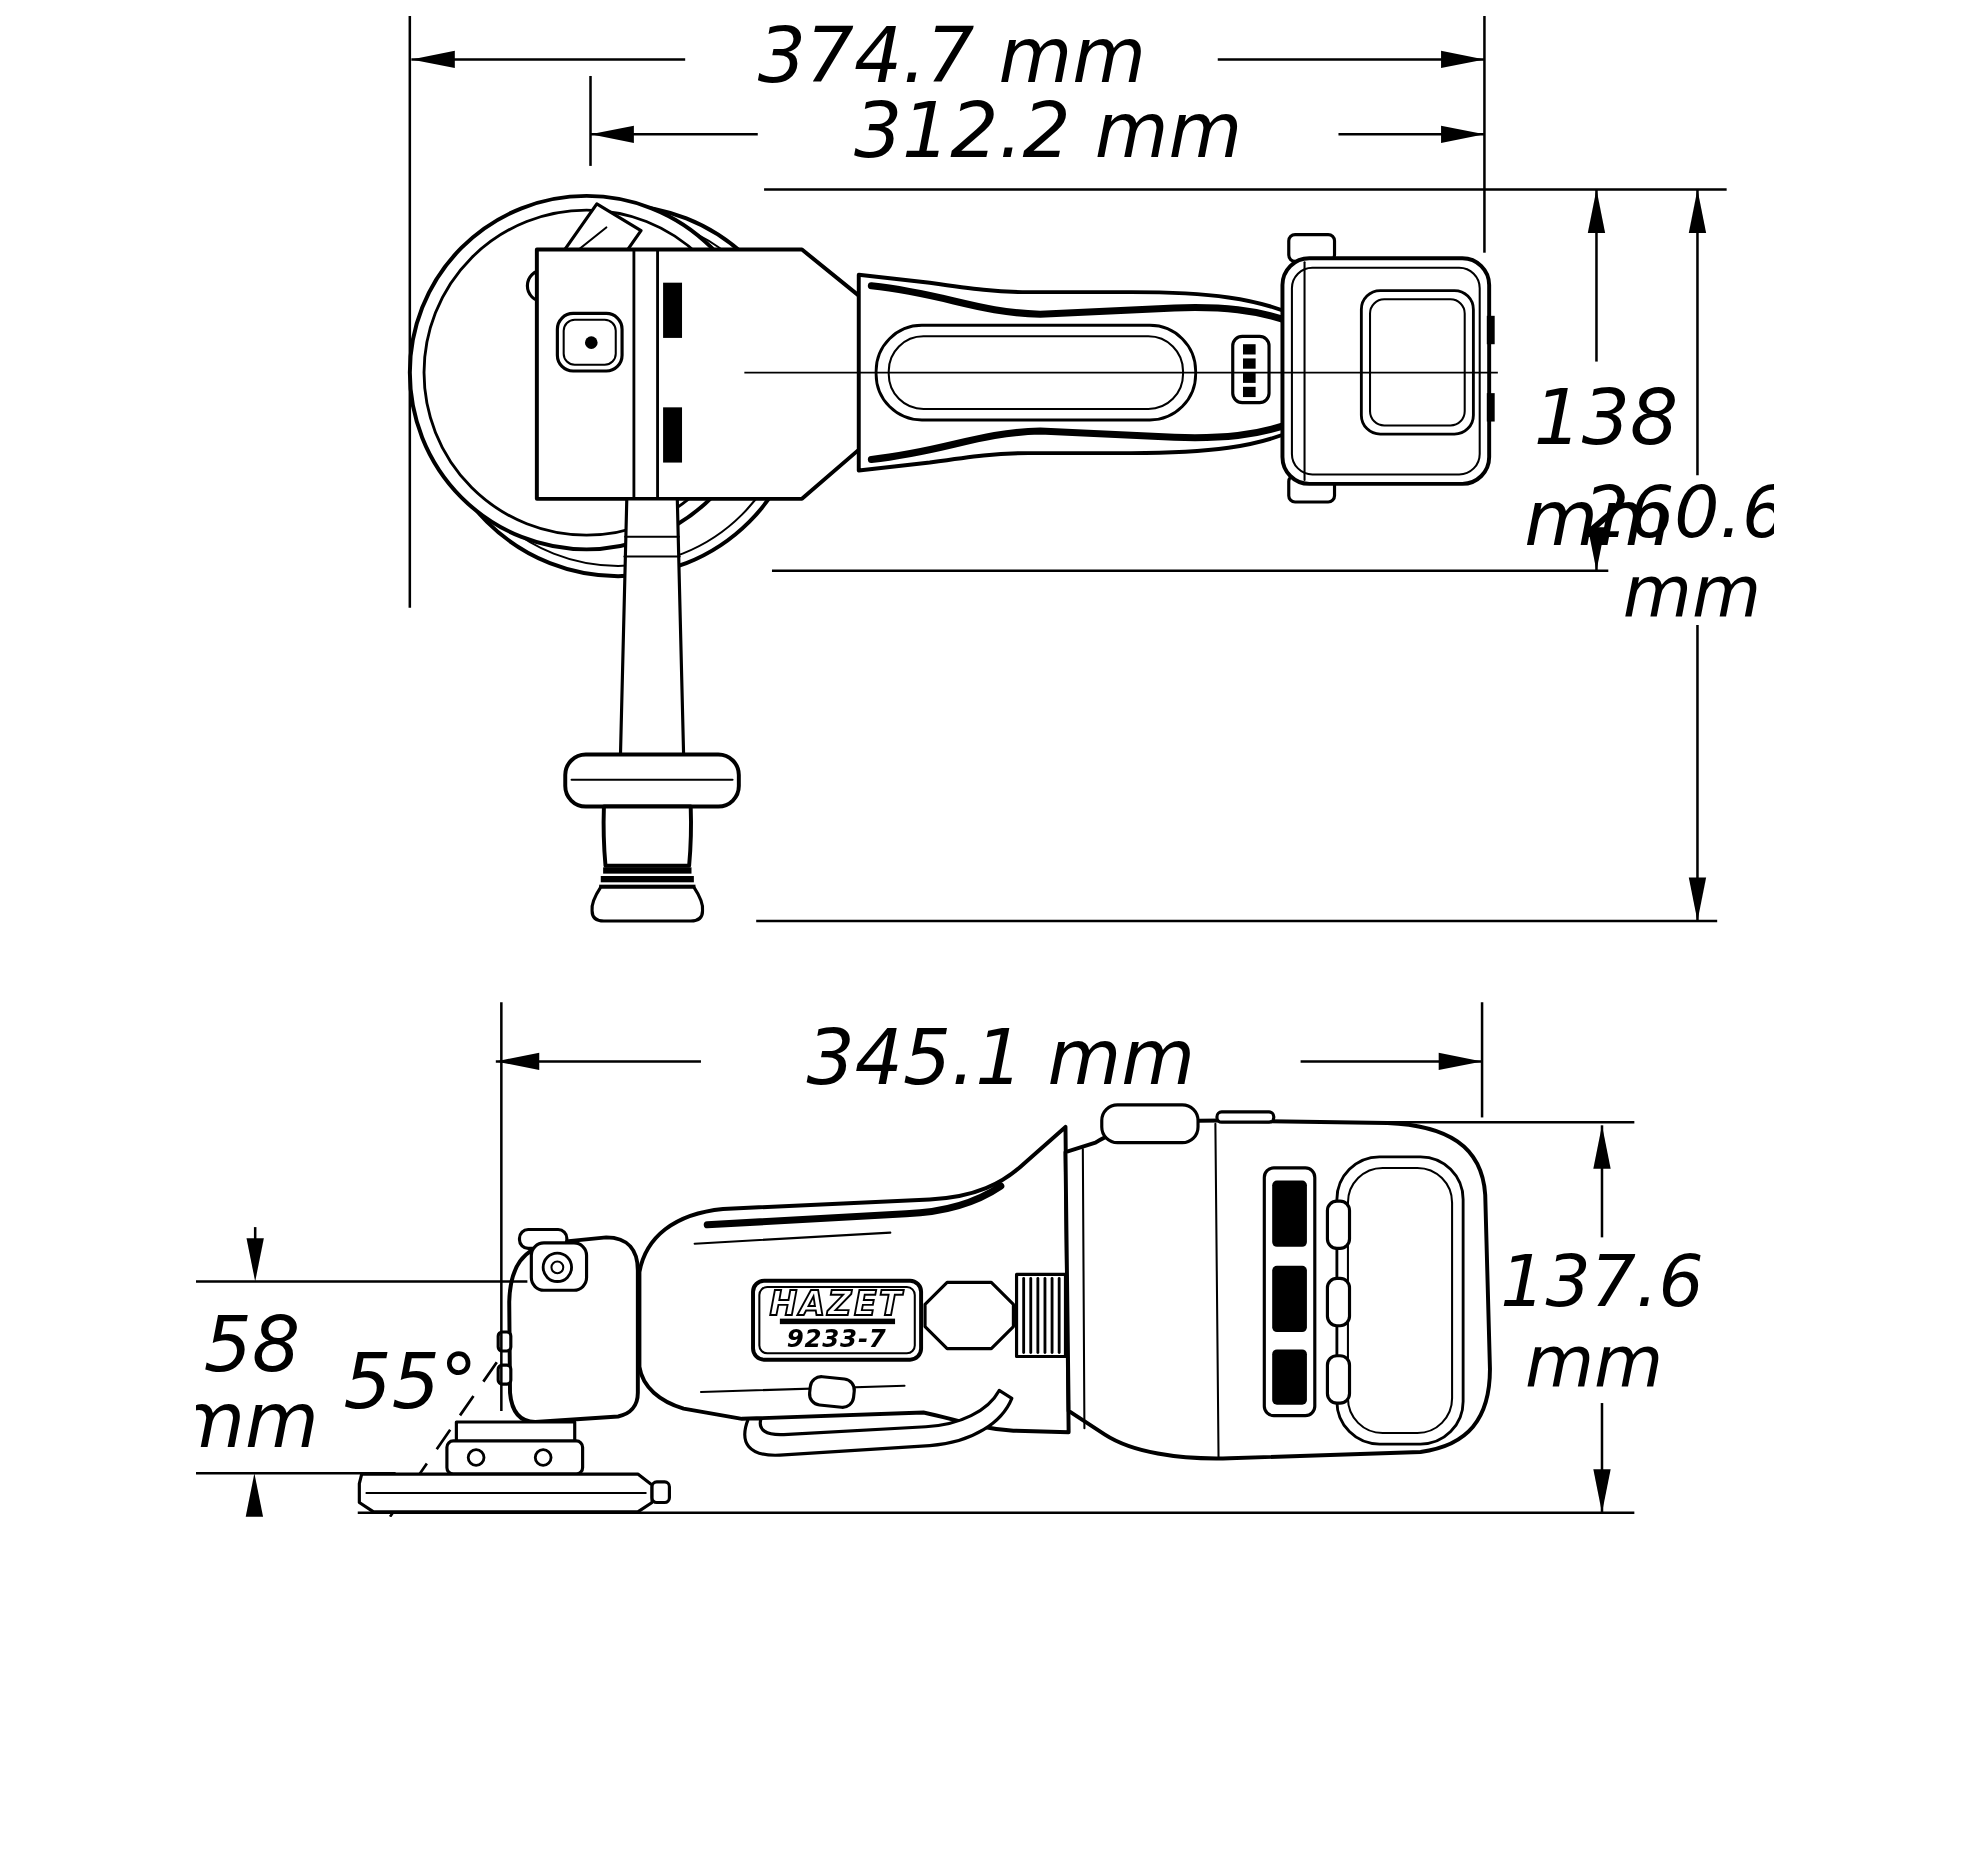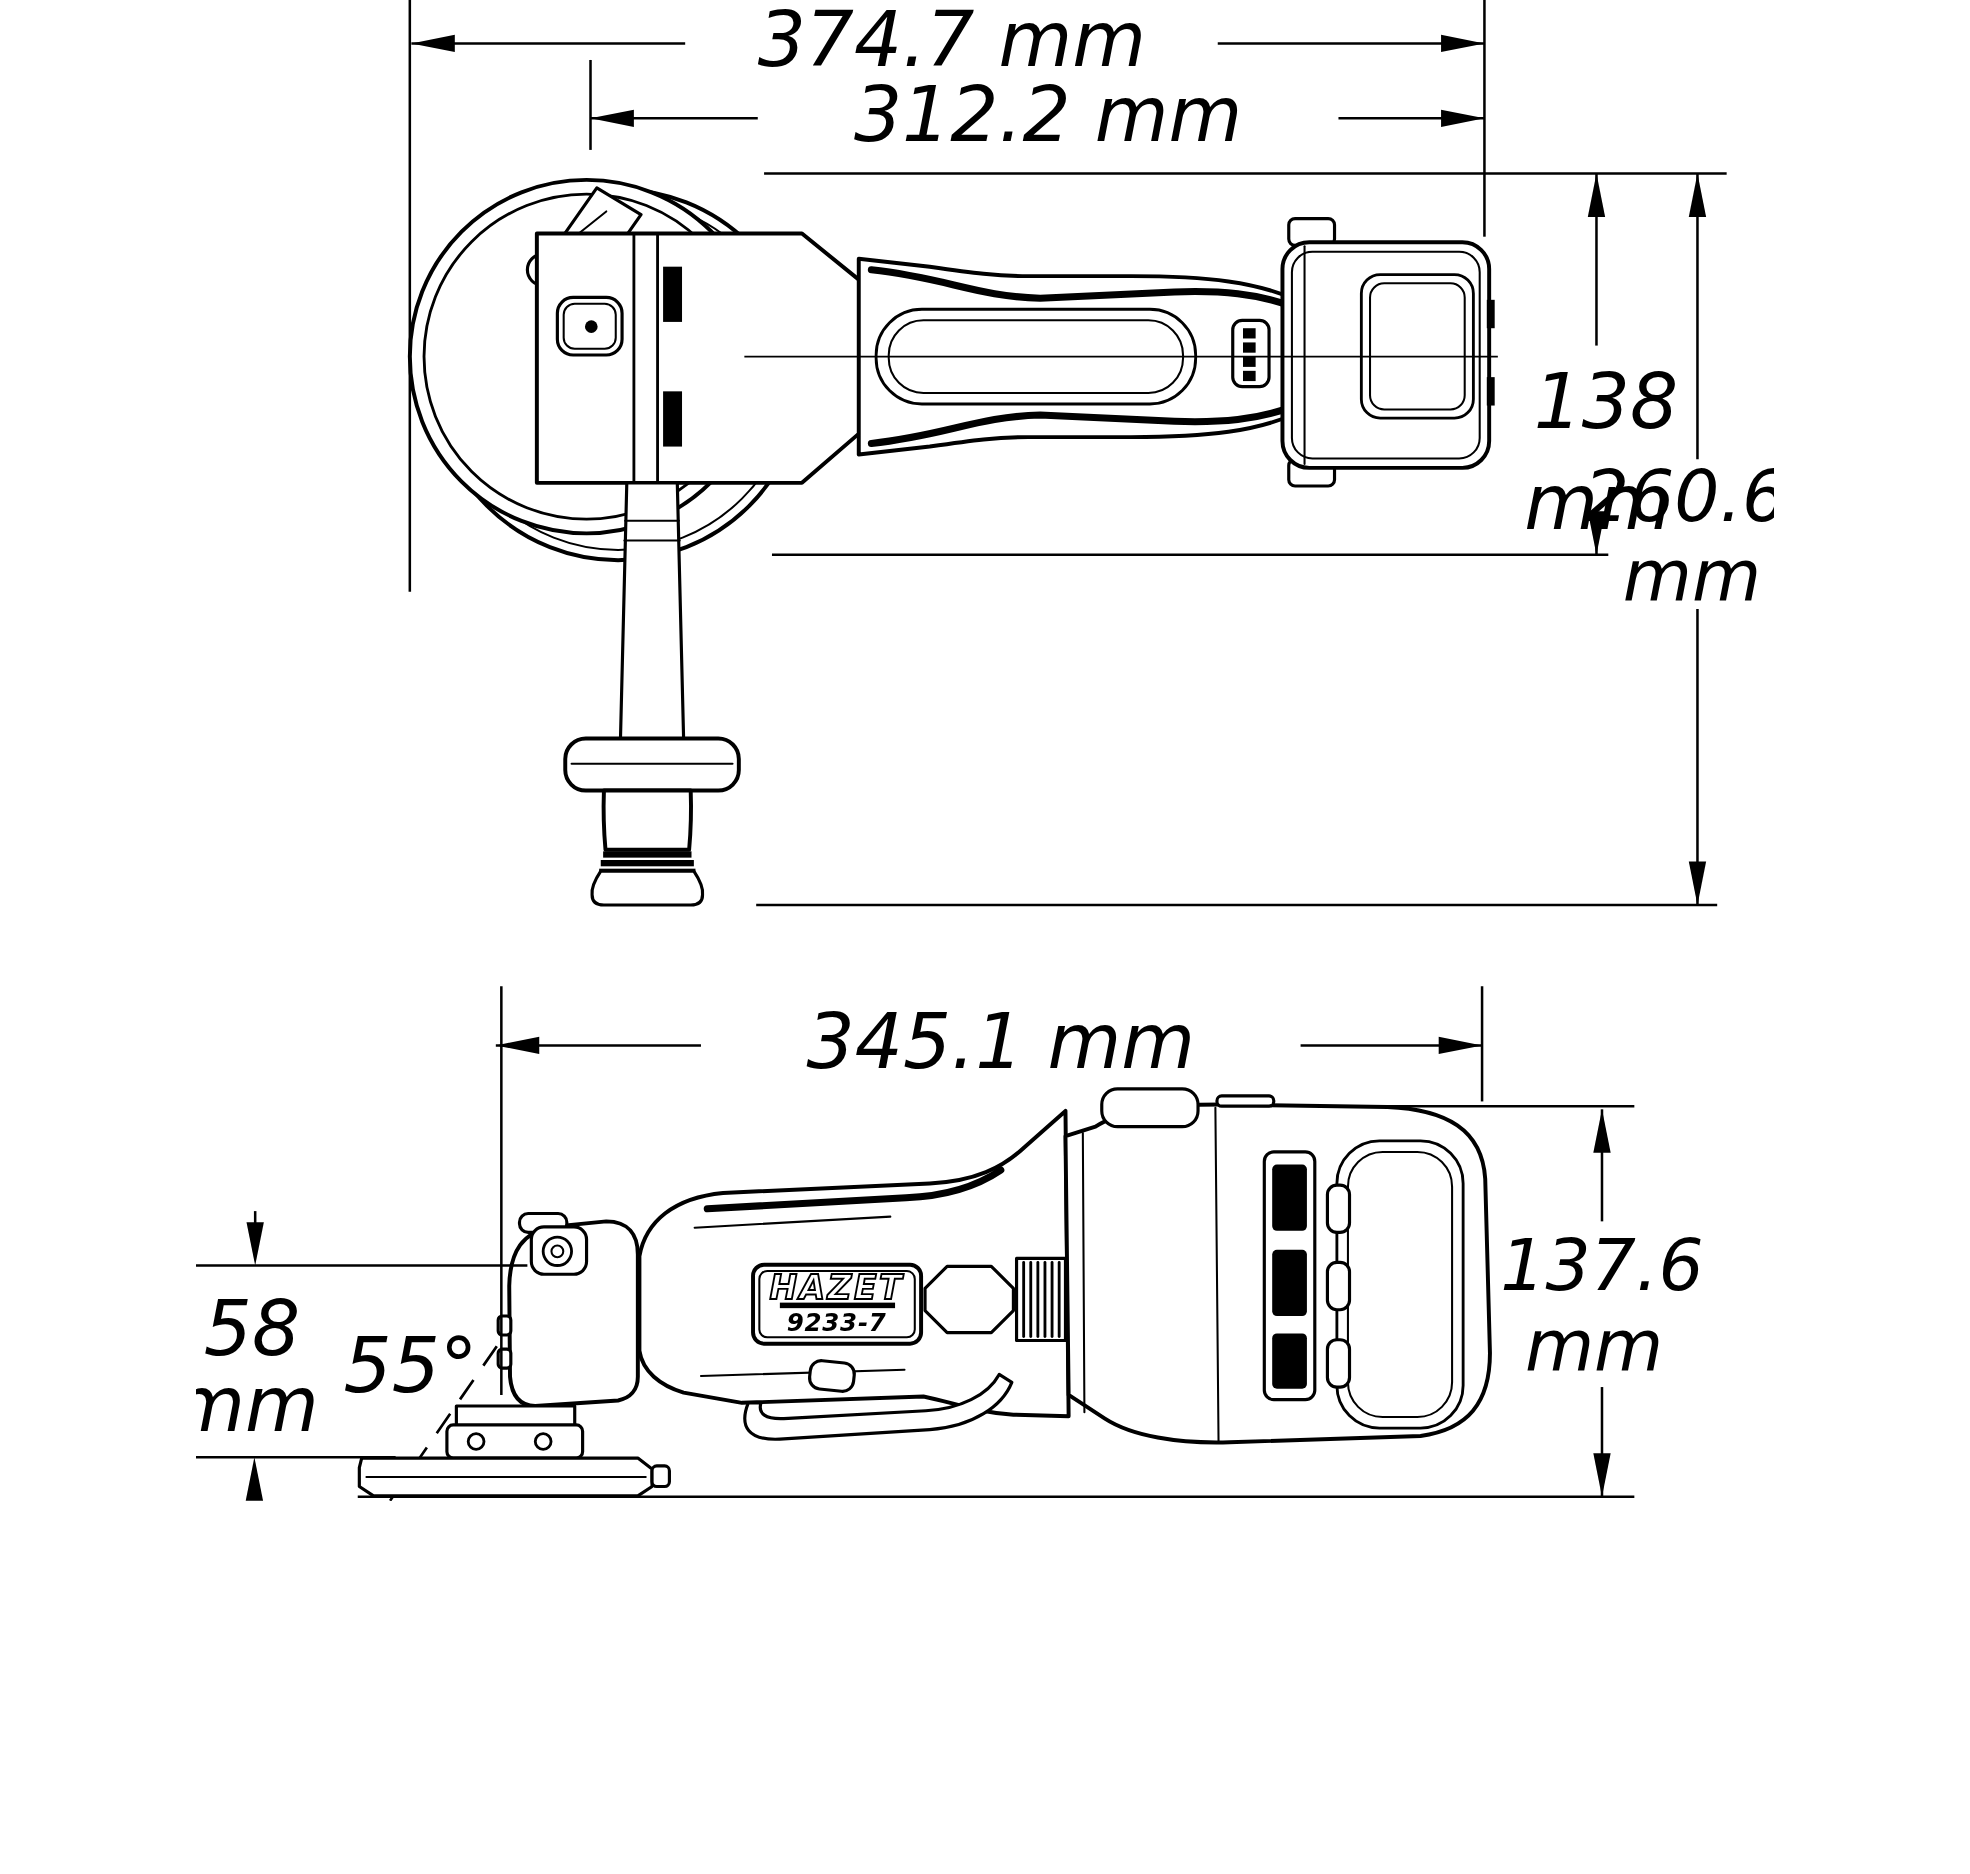--- a/index.html
+++ b/index.html
@@ -1,16 +1,16 @@
 <!DOCTYPE html>
 <html><head>
 <meta charset="utf-8">
 <style>
   html,body{margin:0;padding:0;background:#fff;}
-  .page{width:1578px;max-width:100%;margin:0 auto;}
+  .page{width:1578px;max-width:100%;margin:16px auto;}
   svg{display:block;width:100%;height:auto;background:#fff;}
   .outline{fill:#fff;stroke:#000;stroke-width:5;stroke-linejoin:round;}
   .outline4{fill:#fff;stroke:#000;stroke-width:4;stroke-linejoin:round;}
   .line{fill:none;stroke:#000;stroke-width:5;stroke-linecap:round;stroke-linejoin:round;}
   .med{fill:none;stroke:#000;stroke-width:3.6;stroke-linecap:round;}
   .thin{fill:none;stroke:#000;stroke-width:2.6;stroke-linecap:round;}
   .accent{fill:none;stroke:#000;stroke-width:9;stroke-linecap:round;}
   .solid{fill:#000;stroke:none;}
   .dimline{fill:none;stroke:#000;stroke-width:3.2;}
   .dimdash{fill:none;stroke:#000;stroke-width:3.4;stroke-dasharray:30 22;}

